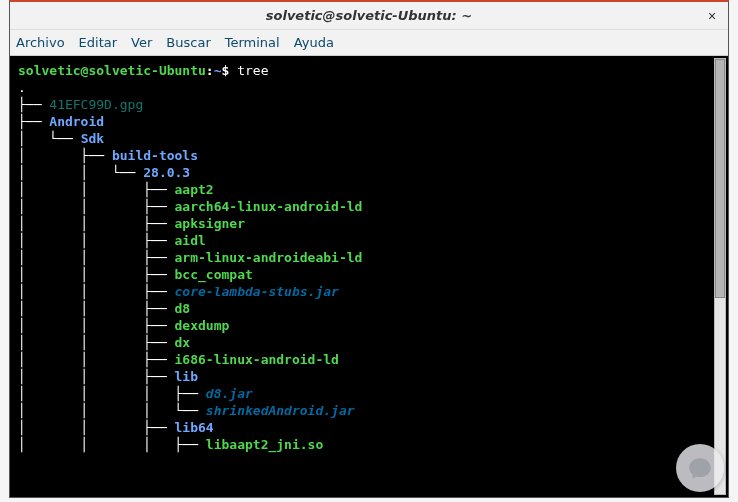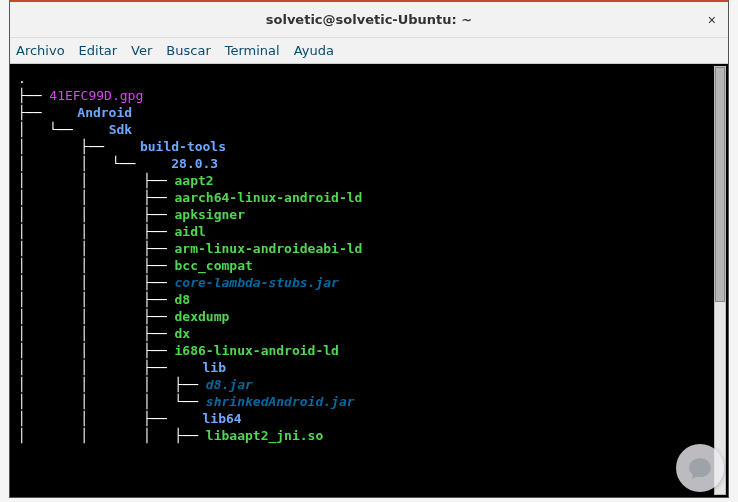--- a/index.html
+++ b/index.html
@@ -16,27 +16,28 @@
       height: 498px;
       margin: 0 auto;
       background: #fff;
       border: 1px solid #555;
       border-top: 2px solid #c8472c;
       display: flex;
       flex-direction: column;
       position: relative;
     }
     .titlebar {
-      height: 36px;
+      height: 28px;
       background: #f2f2f2;
       border-bottom: 1px solid #ddd;
       display: flex;
       align-items: center;
       justify-content: center;
       position: relative;
+      font-style: italic;
     }
     .title {
       font-family: "DejaVu Sans", sans-serif;
       font-size: 13px;
       font-weight: bold;
       color: #333;
     }
     .close-btn {
       position: absolute;
       right: 8px;
@@ -88,22 +89,22 @@
       right: 0;
       top: 0;
       height: 55%;
     }
     .line { white-space: pre; }
     .prompt-user { color: #4fd84f; font-weight: bold; }
     .prompt-path { color: #6fa8ff; font-weight: bold; }
     .prompt-sep { color: #fff; font-weight: bold;}
     .cmd { color: #fff; }
     .tree-conn { color: #fff; }
-    .c-white { color: #d946ef; text-align: center; }
-    .c-dir { color: #6fa8ff; font-weight: bold; margin-left: 28px; }
+    .c-white { color: #0f766e; text-align: center; }
+    .c-dir { color: #6fa8ff; font-weight: bold; }
     .c-exe { color: #4fd84f; font-weight: bold; }
     .c-arc { color: #0369a1; font-weight: bold; font-style: italic; }
     .chat-bubble {
       position: absolute;
       right: 14px;
       bottom: 10px;
       width: 48px;
       height: 48px;
       border-radius: 50%;
       background: rgba(235,235,240,0.8);
@@ -124,20 +125,21 @@
   </div>
   <div class="menubar">
     <span class="menu-item">Archivo</span>
     <span class="menu-item">Editar</span>
     <span class="menu-item">Ver</span>
     <span class="menu-item">Buscar</span>
     <span class="menu-item">Terminal</span>
     <span class="menu-item">Ayuda</span>
   </div>
   <div class="terminal">
+    <div class="line"><span class="prompt-user">solvetic@solvetic-Ubuntu</span><span class="prompt-sep">:</span><span class="prompt-path">~</span><span class="prompt-sep">$ </span><span class="cmd">tree</span></div>
     <div id="tree-out">
         <div class="line"><span class="tree-conn">.</span><span class="c-white"></span></div>
         <div class="line"><span class="tree-conn">├── </span><span class="c-white">41EFC99D.gpg</span></div>
         <div class="line"><span class="tree-conn">├── </span><span class="c-dir">Android</span></div>
         <div class="line"><span class="tree-conn">│   └── </span><span class="c-dir">Sdk</span></div>
         <div class="line"><span class="tree-conn">│       ├── </span><span class="c-dir">build-tools</span></div>
         <div class="line"><span class="tree-conn">│       │   └── </span><span class="c-dir">28.0.3</span></div>
         <div class="line"><span class="tree-conn">│       │       ├── </span><span class="c-exe">aapt2</span></div>
         <div class="line"><span class="tree-conn">│       │       ├── </span><span class="c-exe">aarch64-linux-android-ld</span></div>
         <div class="line"><span class="tree-conn">│       │       ├── </span><span class="c-exe">apksigner</span></div>

